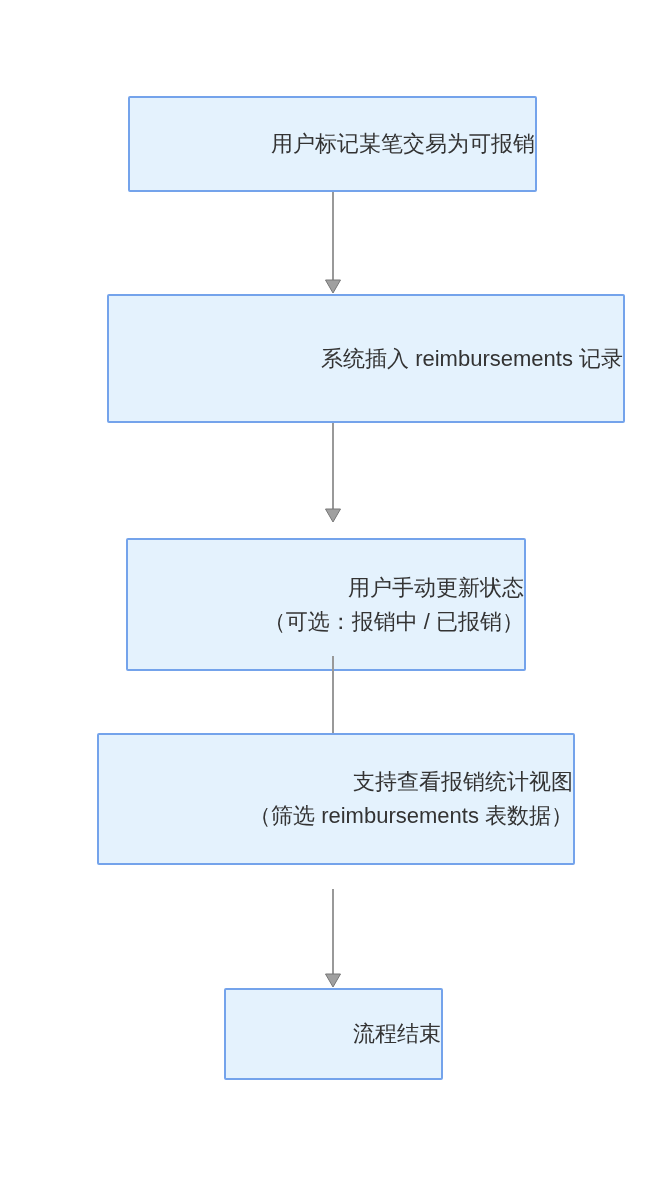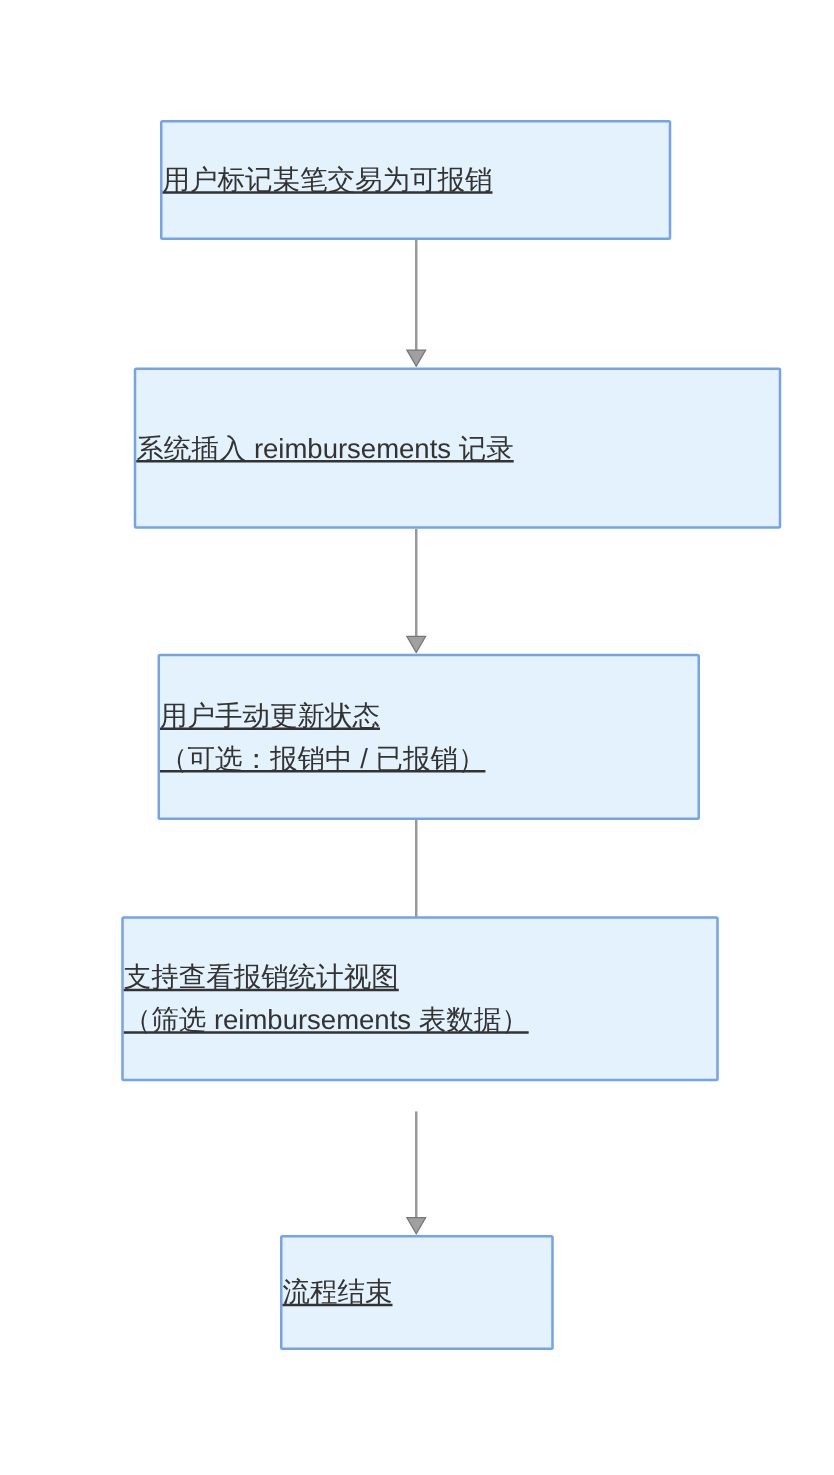--- a/index.html
+++ b/index.html
@@ -16,42 +16,41 @@
     overflow: hidden;
   }
   .node {
     position: absolute;
     box-sizing: border-box;
     background: #e4f2fd;
     border: 2px solid #74a3eb;
     border-radius: 2px;
     display: flex;
     flex-direction: column;
-    align-items: flex-start;
+    align-items: flex-end;
     justify-content: center;
     text-align: center;
     color: #333333;
     font-size: 22px;
     line-height: 34px;
-    text-decoration: underline;
   }
   .node span {
     display: block;
     white-space: nowrap;
   }
   .edge {
     position: absolute;
     left: 323px;
     width: 20px;
     display: block;
   }
   
   .n0 { left: 128px; top: 96px;  width: 409px; height: 96px; }
   .n1 { left: 107px; top: 294px; width: 518px; height: 129px; }
-  .n2 { left: 126px; top: 523px; width: 434px; height: 133px; }
+  .n2 { left: 126px; top: 538px; width: 400px; height: 133px; }
   .n3 { left: 97px;  top: 733px; width: 478px; height: 132px; }
   .n4 { left: 224px; top: 988px; width: 219px; height: 92px; }
   .e0 { top: 192px; height: 102px; }
   .e1 { top: 423px; height: 100px; }
   .e2 { top: 656px; height: 101px; }
   .e3 { top: 889px; height: 99px; }
 </style>
 </head>
 <body>
 

